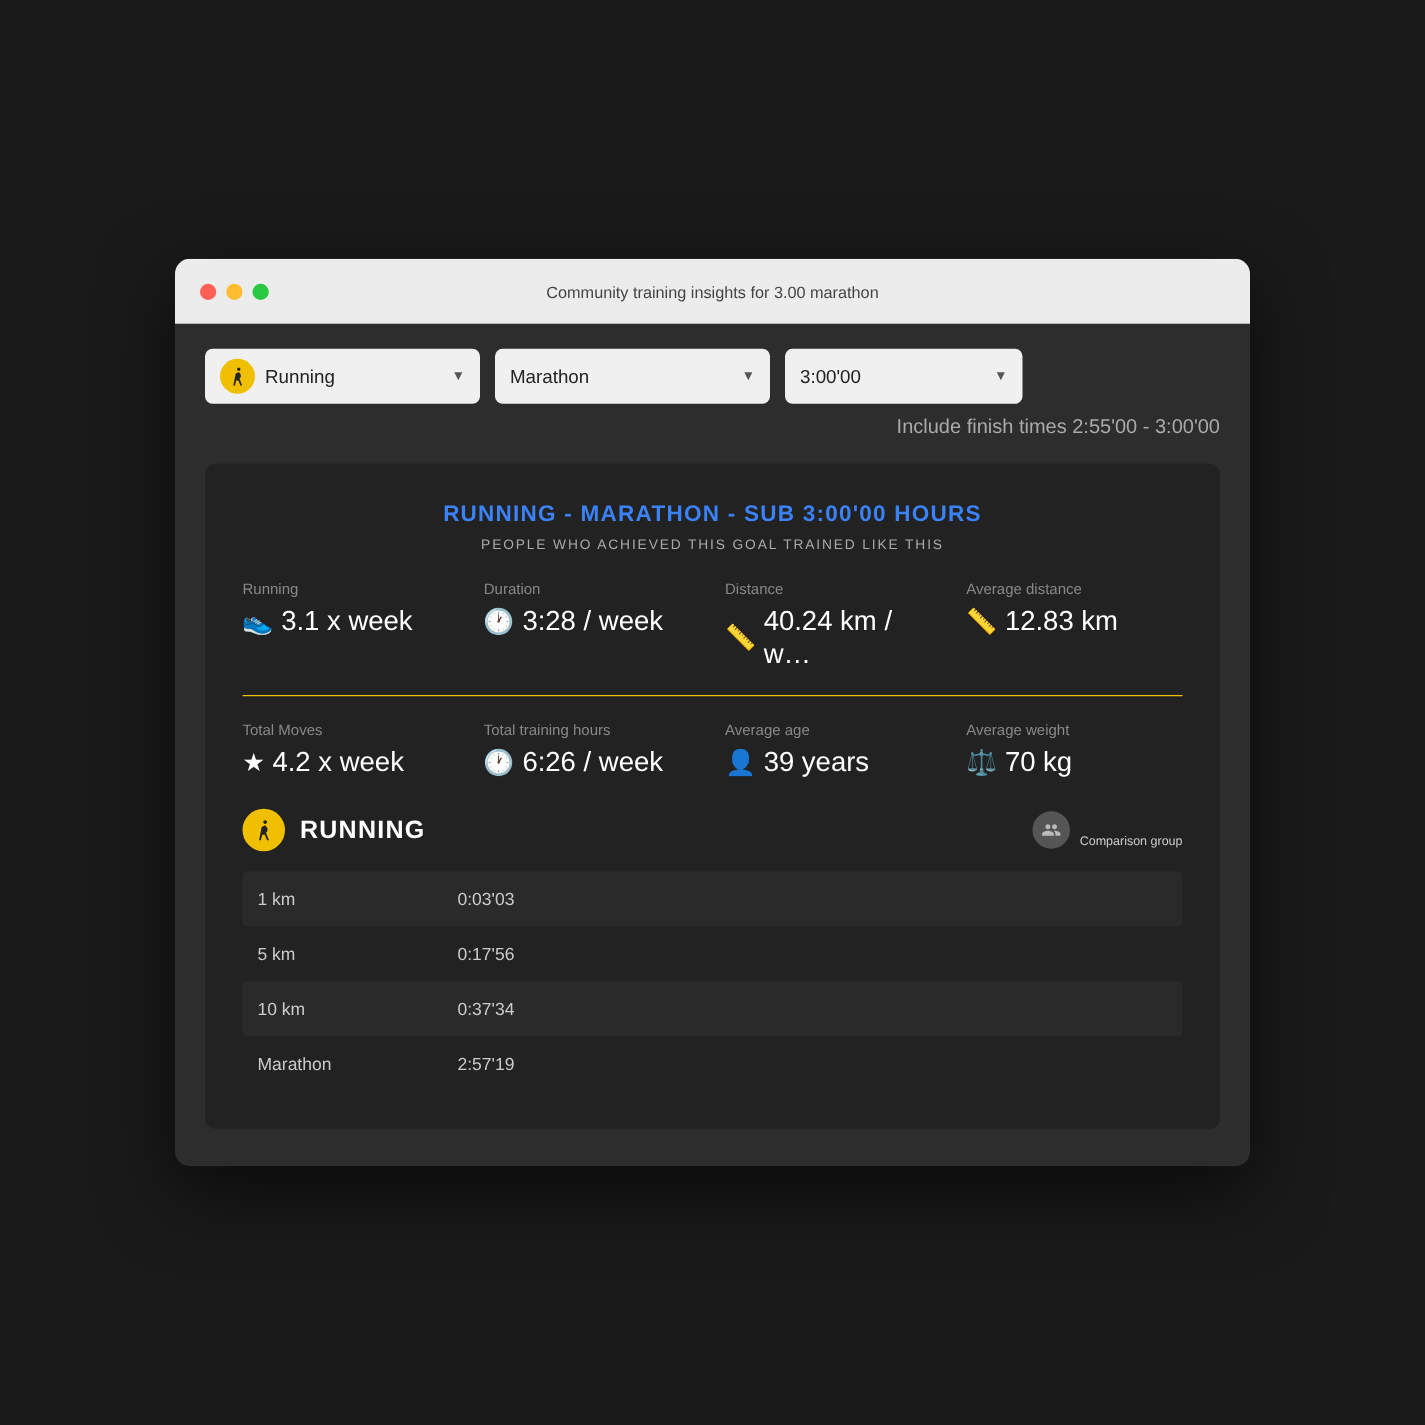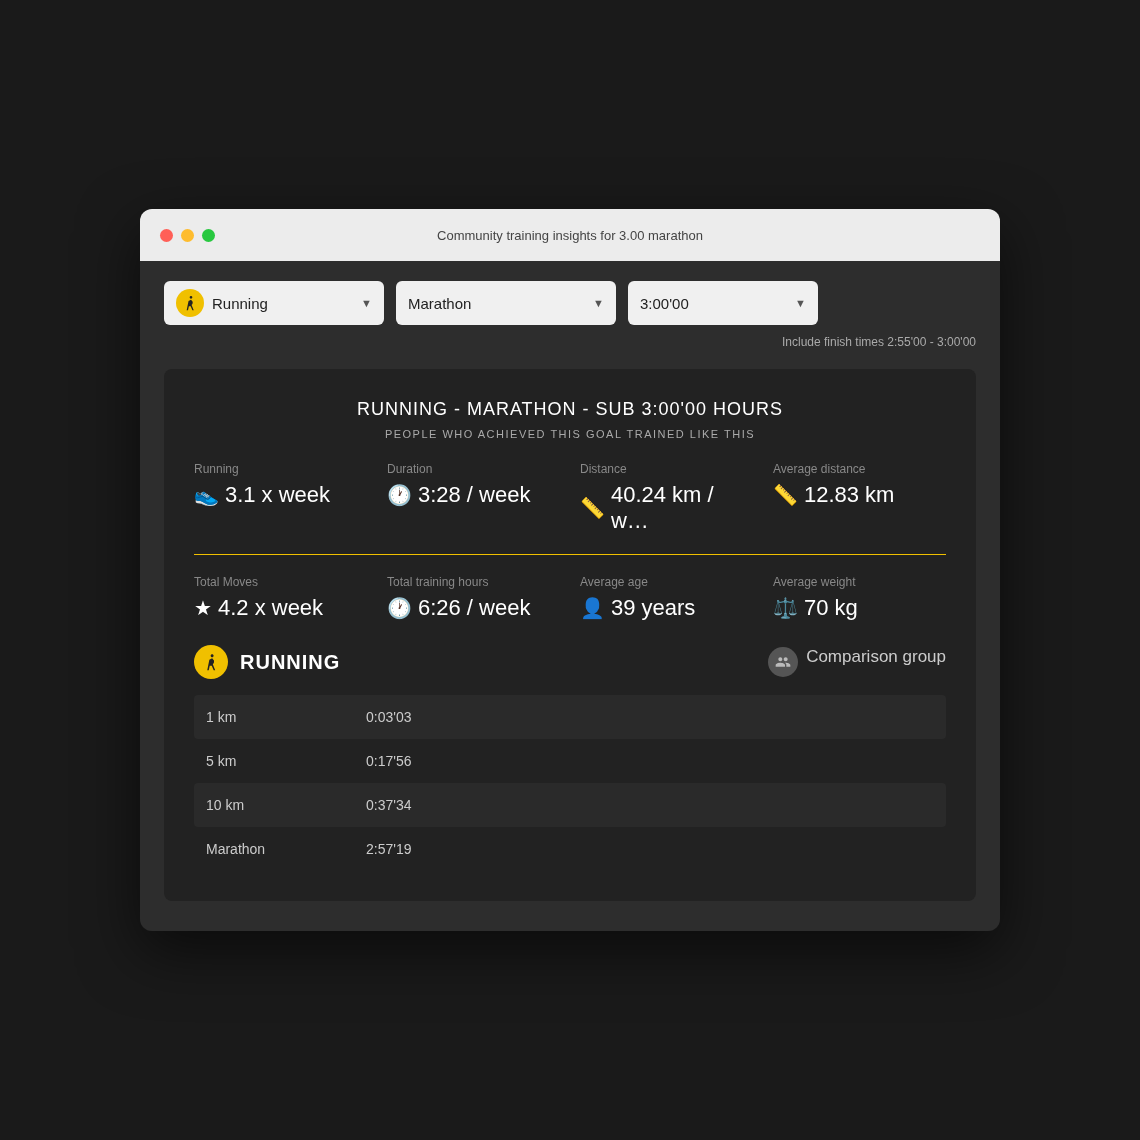--- a/index.html
+++ b/index.html
@@ -108,35 +108,35 @@
 
     .dropdown-arrow {
       font-size: 11px;
       color: #555;
       margin-left: 8px;
     }
 
     .finish-times-note {
       text-align: right;
       color: #aaa;
-      font-size: 12px;
+      font-size: 16px;
       margin-bottom: 20px;
     }
 
     .main-content {
       background: #222;
       border-radius: 8px;
       padding: 30px 30px 30px;
     }
 
     .section-title {
       text-align: center;
-      color: #ffffff;
+      color: #3b82f6;
       font-size: 18px;
-      font-weight: 400;
+      font-weight: 700;
       letter-spacing: 1px;
       margin-bottom: 8px;
       text-transform: uppercase;
     }
 
     .section-subtitle {
       text-align: center;
       color: #aaa;
       font-size: 11px;
       letter-spacing: 1.5px;
@@ -221,24 +221,24 @@
     .running-title {
       color: #fff;
       font-size: 20px;
       font-weight: 700;
       letter-spacing: 1px;
       text-transform: uppercase;
     }
 
     .comparison-group {
       display: flex;
-      align-items: flex-start;
+      align-items: flex-end;
       gap: 8px;
       color: #ccc;
-      font-size: 17px;
+      font-size: 10px;
     }
 
     .comparison-icon {
       width: 30px;
       height: 30px;
       background: #555;
       border-radius: 50%;
       display: flex;
       align-items: center;
       justify-content: center;

